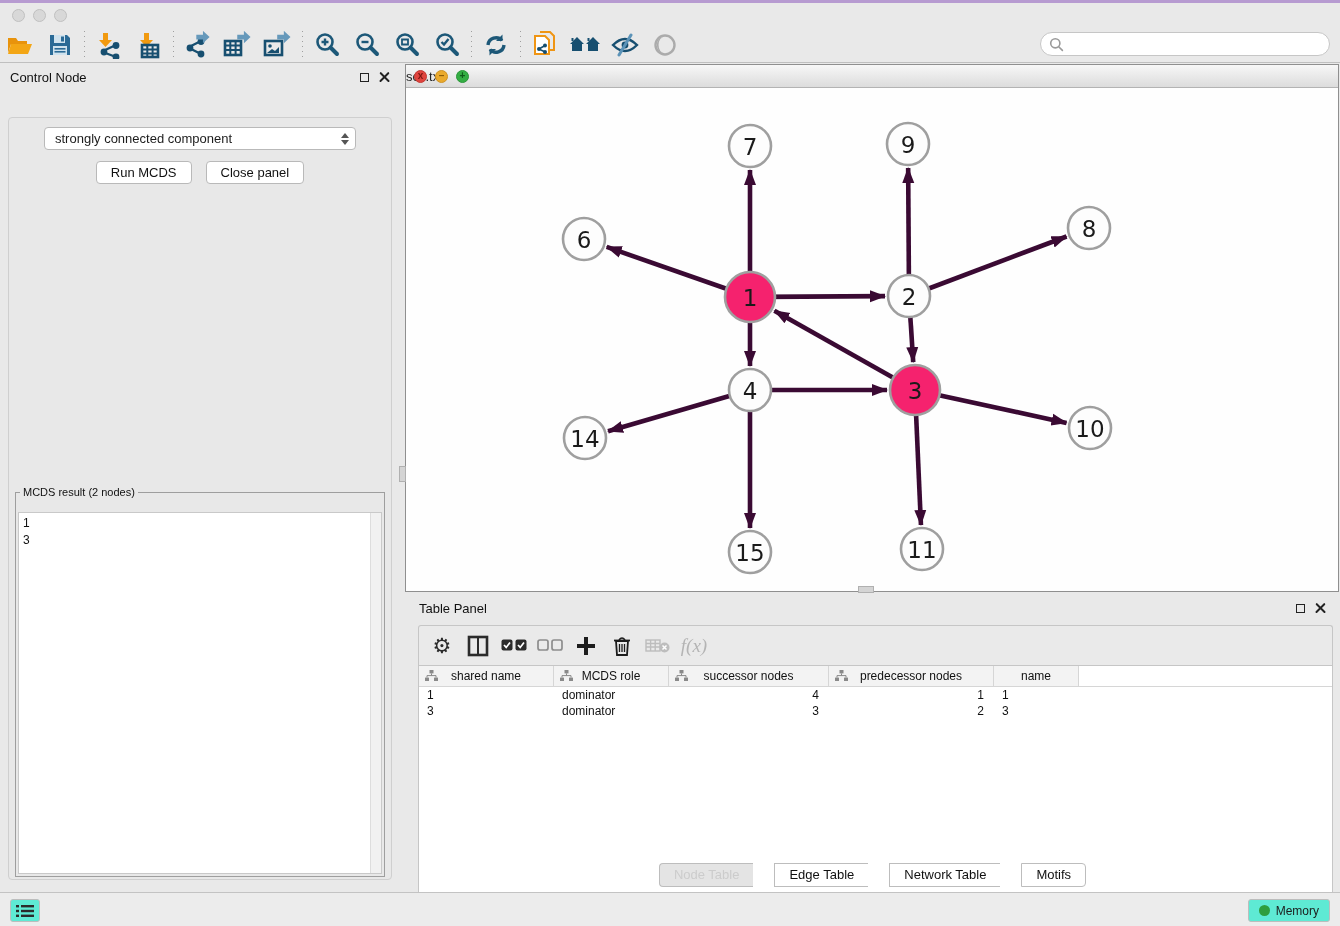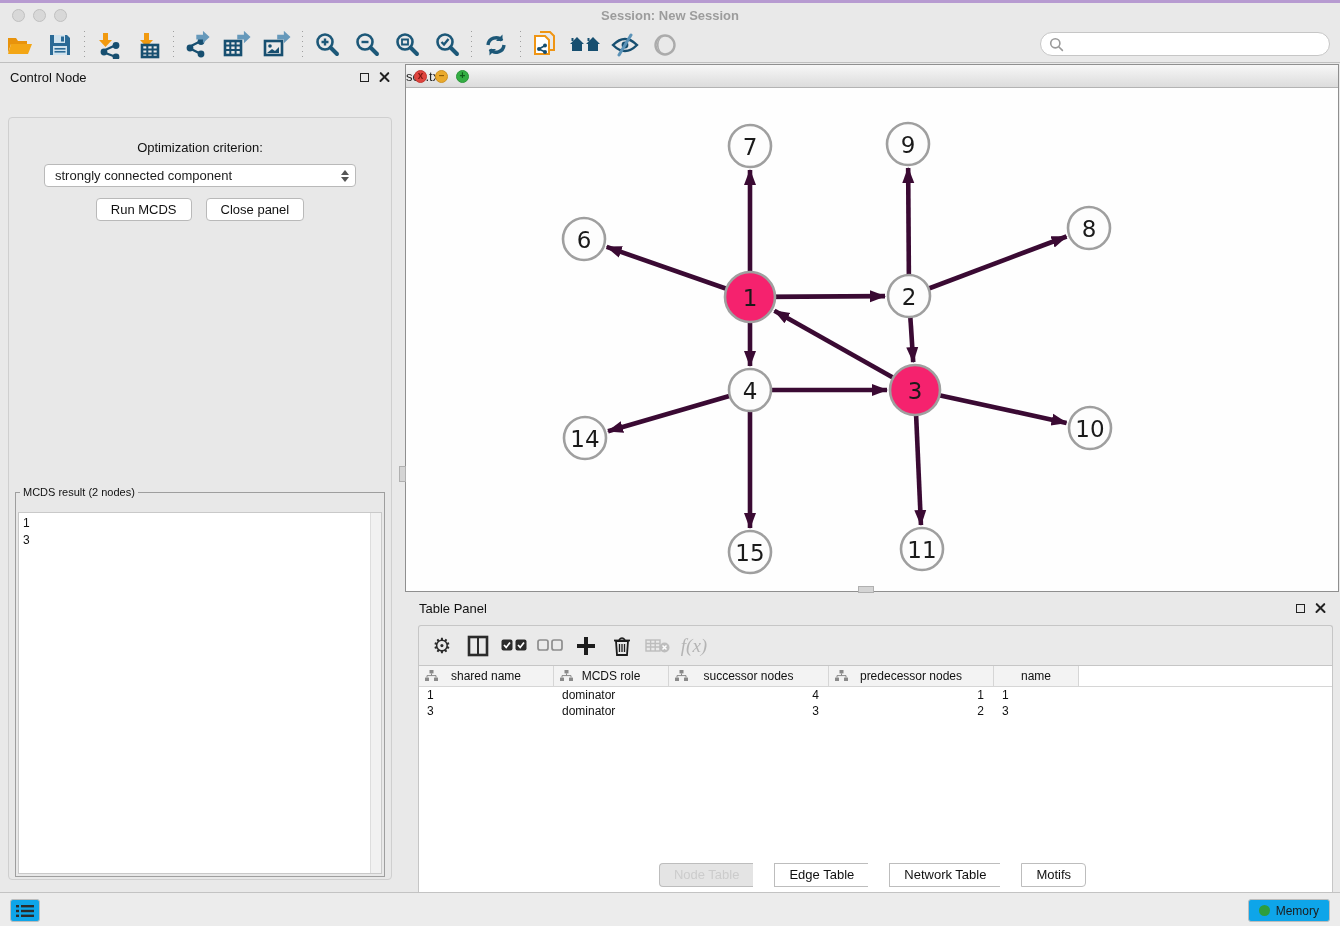--- a/index.html
+++ b/index.html
@@ -72,39 +72,38 @@
   .tbl-box { position:absolute; left:13px; right:7px; top:70px; height:229px; background:#fff; border:1px solid #c6c6c6; overflow:hidden; }
   .tbl-head { display:flex; height:21px; background:#f3f3f3; border-bottom:1px solid #d6d6d6; }
   .th { position:relative; display:flex; align-items:center; justify-content:center; font-size:12px; color:#111; border-right:1px solid #d6d6d6; flex:none; }
   .th .hier { position:absolute; left:6px; top:4px; }
   .tbl-row { display:flex; height:16px; font-size:12px; color:#111; }
   .td { flex:none; line-height:16px; overflow:hidden; }
   .tp-tabs { position:absolute; left:0; right:0; top:268px; display:flex; justify-content:center;gap:21px; }
 
   
   .statusbar { position:absolute; left:0; top:892px; width:1340px; height:34px; background:#ececec; border-top:1px solid #c3c3c3; }
-  .sb-btn { position:absolute; top:6px; height:23px; background:#0ea5e9; border:1px solid #bdbdbd; border-radius:3px; display:flex; align-items:center; justify-content:center; }
+  .sb-btn { position:absolute; top:6px; height:23px; background:#5eead4; border:1px solid #bdbdbd; border-radius:3px; display:flex; align-items:center; justify-content:center; }
   .sb-list { left:10px; width:30px; }
   .sb-memory { right:10px; padding:0 10px; font-size:12px; gap:6px; }
   .mem-dot { width:11px; height:11px; border-radius:50%; display:inline-block; }
 
   .gear-glyph { font-size:21px; color:#2b2b2b; line-height:1; }
   .fx-glyph { font-family:"Liberation Serif",serif; font-style:italic; font-size:19px; color:#b4b4b4; }
 </style>
 </head>
 <body>
 
 <div class="top-strip"></div>
 <div class="titlebar">
   <div class="traffic">
     <span></span>
     <span></span>
     <span></span>
   </div>
-  <div class="win-title">Session: New Session</div>
 </div>
 
 <div class="toolbar">
   <div class="tb-btn">
     <svg width="28" height="24" viewBox="0 0 28 24">
       <path d="M2 5 h8 l2 3 h9 v3 h-16 l-3 9 z" fill="#e8930c"></path>
       <path d="M5 11 h21 l-4 10 h-20 z" fill="#f3a615"></path>
     </svg>
   </div>
   <div class="tb-btn">
@@ -252,21 +251,20 @@
 
 <div class="control-panel">
   <div class="cp-header">
     <span class="panel-title">Control Node</span>
     <span class="panel-hdr-icons">
       <span class="float-icon"></span>
       <span class="close-x"></span>
     </span>
   </div>
   <div class="cp-body">
-    <div class="opt-label">Optimization criterion:</div>
     <div class="cp-select">
       <span>strongly connected component</span>
       <span class="spin-arrows">
           <i class="spin-up"></i>
           <i class="spin-down"></i>
         </span>
     </div>
     <div class="cp-buttons">
       <button class="push-btn">Run MCDS</button>
       <button class="push-btn">Close panel</button>

